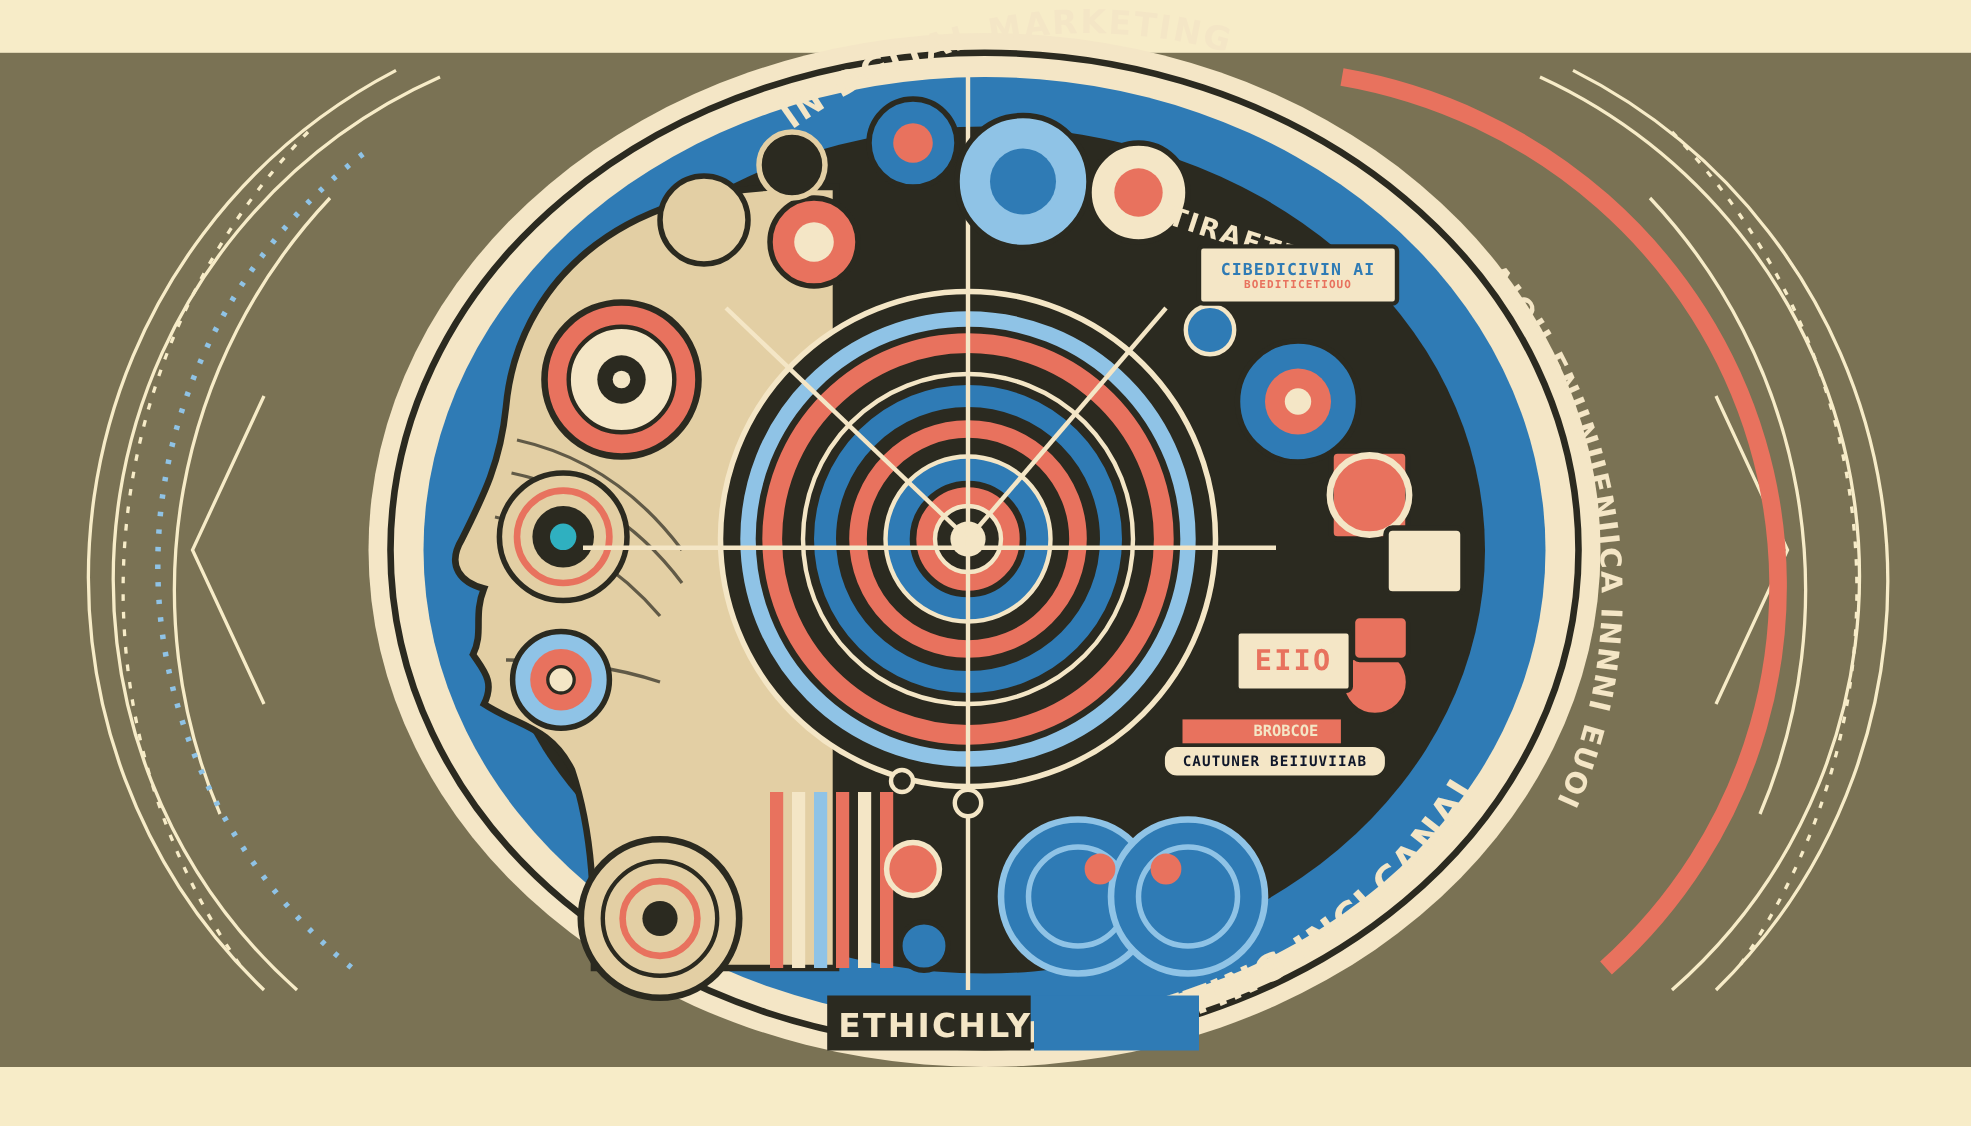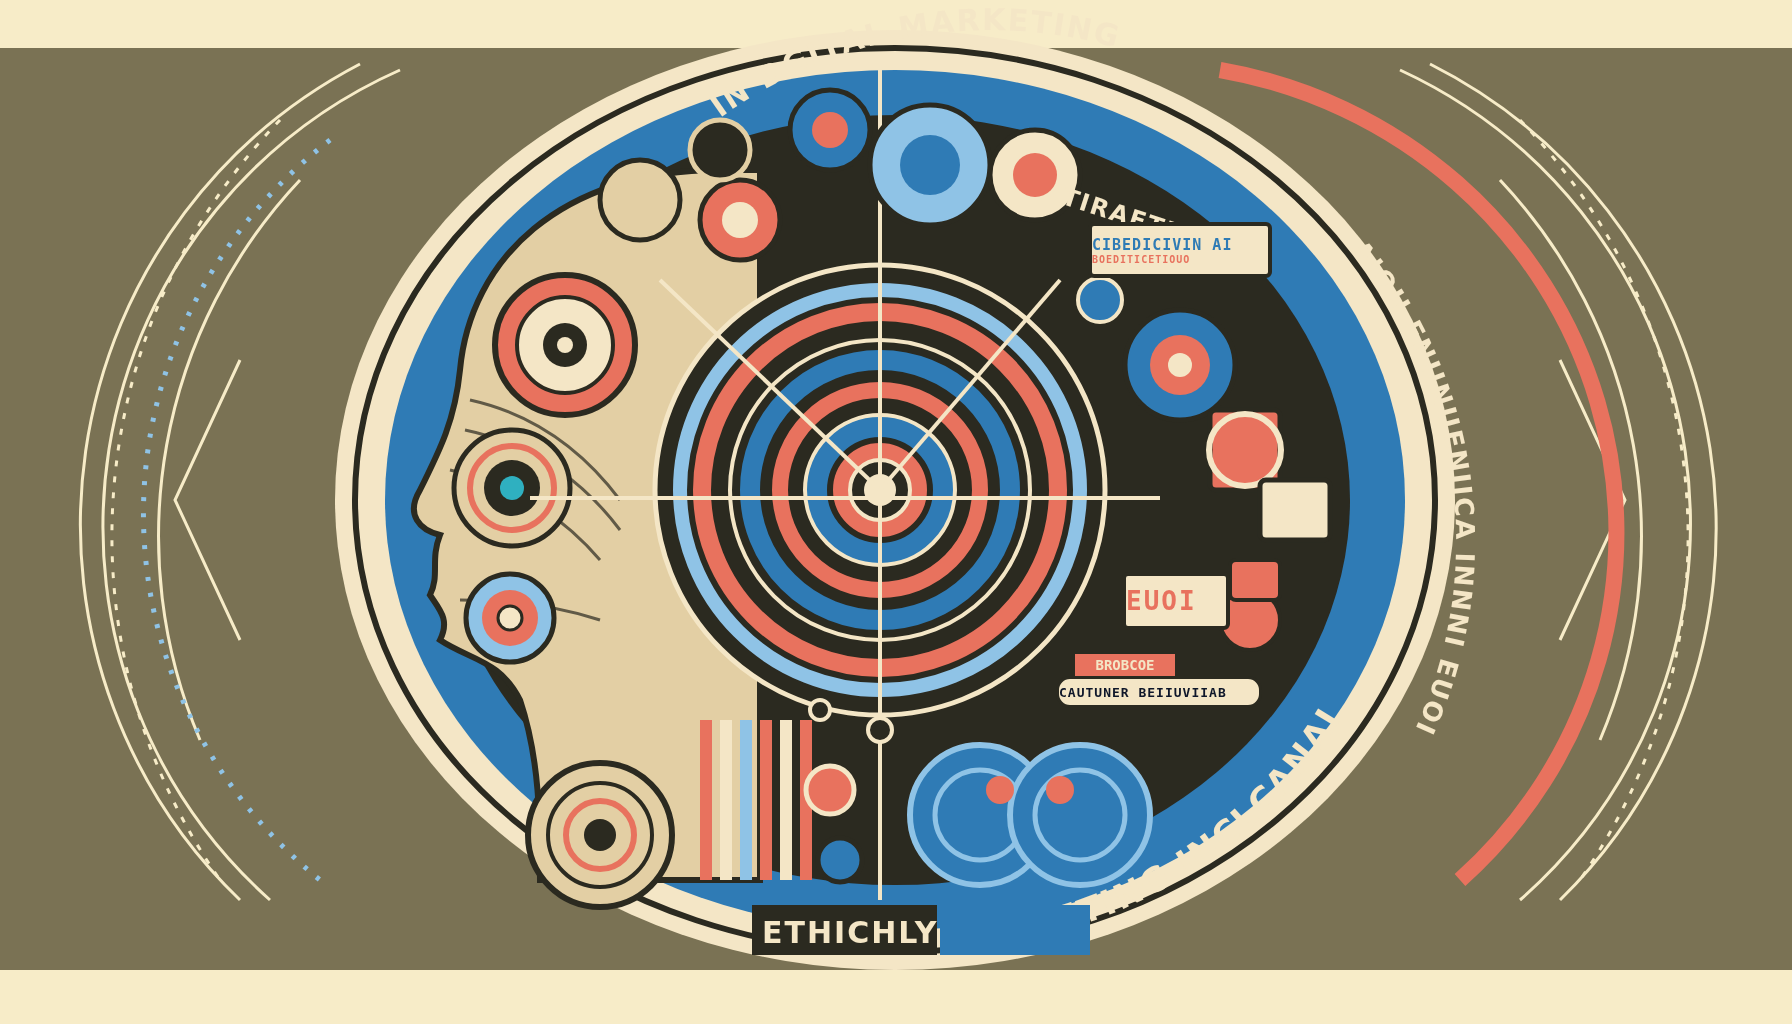--- a/index.html
+++ b/index.html
@@ -1,21 +1,21 @@
 <!DOCTYPE html>
 <html><head>
 <meta charset="utf-8">
 <style>
   html,body{margin:0;padding:0;}
   body{width:1792px;height:1024px;overflow:hidden;background:#f7ecc8;font-family:"DejaVu Sans",sans-serif;position:relative;}
   .band{position:absolute;left:0;top:48px;width:1792px;height:922px;background:#7a7254;}
   .bottom-cream{position:absolute;left:0;top:970px;width:1792px;height:54px;background:#f7ecc8;}
   svg.art{position:absolute;left:0;top:0;}
   .label{font-family:"DejaVu Sans",sans-serif;font-weight:bold;letter-spacing:2px;}
-  .box{position:absolute;background:#f4e6c6;border:4px solid #2b2a20;border-radius:6px;display:flex;flex-direction:column;align-items:flex-start;justify-content:center;font-family:"DejaVu Sans Mono",monospace;font-weight:bold;}
+  .box{position:absolute;background:#f4e6c6;border:4px solid #2b2a20;border-radius:6px;display:flex;flex-direction:column;align-items:center;justify-content:center;font-family:"DejaVu Sans Mono",monospace;font-weight:bold;}
 </style>
 </head>
 <body>
 
 <div class="band"></div>
 <div class="bottom-cream"></div>
 
 <svg class="art" width="1792" height="1024" viewBox="0 0 1792 1024">
   <defs>
     <path id="arcTop" d="M 720 118 A 460 460 0 0 1 1330 180"></path>
@@ -169,20 +169,20 @@
   <text class="label" x="762" y="943" font-size="30" fill="#f4e6c6">ETHICHLY AI</text>
   <rect x="940" y="905" width="150" height="50" fill="#2f7bb5"></rect>
 </svg>
 
 <div class="box" style="left:1088px;top:222px;width:176px;height:48px;">
   <span style="color:#2f7bb5;font-size:15px;letter-spacing:1px;">CIBEDICIVIN AI</span>
   <span style="color:#e8725e;font-size:10px;letter-spacing:1px;">BOEDITICETIOUO</span>
 </div>
 
 <div class="box" style="left:1122px;top:572px;width:100px;height:50px;background:#f4e6c6;">
-  <span style="color:#e8725e;font-size:26px;letter-spacing:2px;">EUOI</span>
+  <span style="color:#e8725e;font-size:26px;letter-spacing:2px;">EIIO</span>
 </div>
 
-<div style="position:absolute;left:1075px;top:654px;width:100px;height:22px;background:#e8725e;color:#f4e6c6;font-family:'DejaVu Sans Mono',monospace;font-weight:bold;font-size:14px;text-align:center;line-height:22px;">BROBCOE</div>
+<div style="position:absolute;left:1075px;top:654px;width:100px;height:22px;background:#e8725e;color:#f4e6c6;font-family:'DejaVu Sans Mono',monospace;font-weight:bold;font-size:14px;text-align:center;line-height:22px;padding-left:44px;">BROBCOE</div>
 
 <div class="box" style="left:1056px;top:676px;width:200px;height:26px;border-width:3px;border-radius:14px;">
   <span style="color:#0f172a;font-size:13px;letter-spacing:1px;">CAUTUNER BEIIUVIIAB</span>
 </div>
 
 </body></html>

